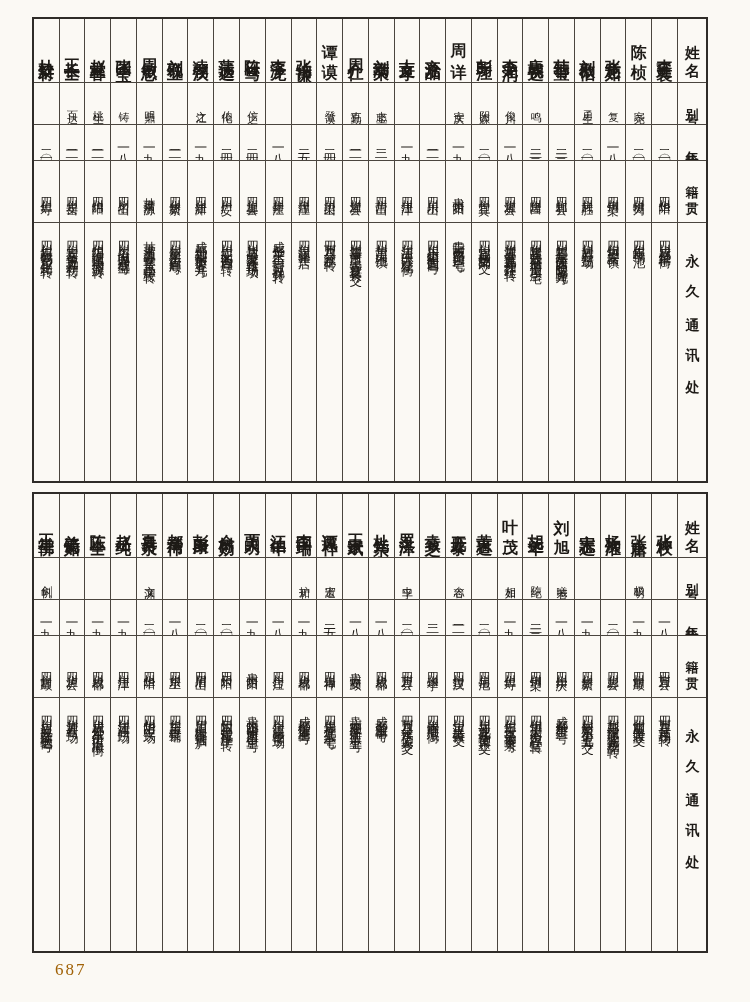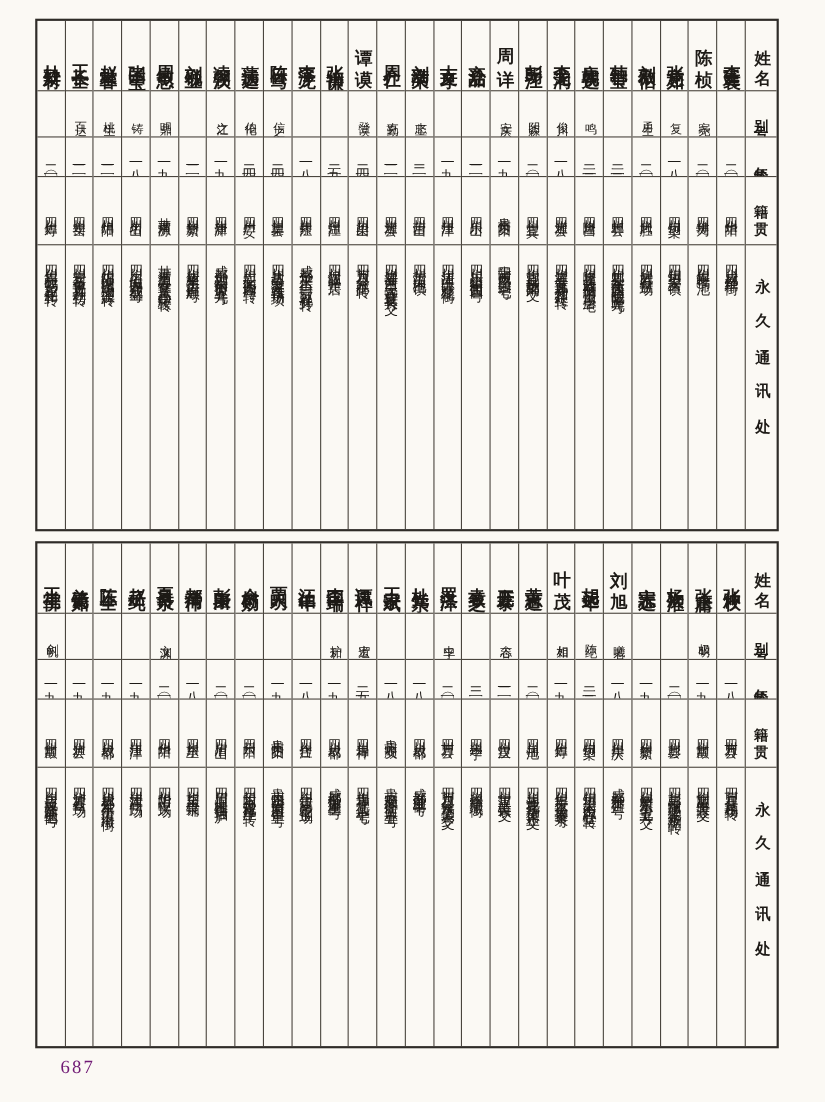--- a/index.html
+++ b/index.html
@@ -46,21 +46,21 @@
 
   .hlabel { font-weight:700; }
   .spread-name   { font-size:15px; letter-spacing:18px; }
   .spread-alias  { font-size:13px; letter-spacing:6px; }
   .spread-age    { font-size:13px; letter-spacing:2px; }
   .spread-native { font-size:13px; letter-spacing:16px; }
   .spread-addr   { font-size:14px; letter-spacing:32px; margin-top:10px; }
 
   .page-number {
     position:absolute; left:55px; top:960px;
-    font-size:17px; letter-spacing:2px; color:#701a75;
+    font-size:17px; letter-spacing:2px; color:#a16207;
   }
 </style>
 </head>
 <body>
 
 <div class="page">
   <div class="vtable" id="table-top">
       <div class="tcol header-col">
         <div class="cell c-name">
           <span class="vtext hlabel spread-name">姓名</span>

